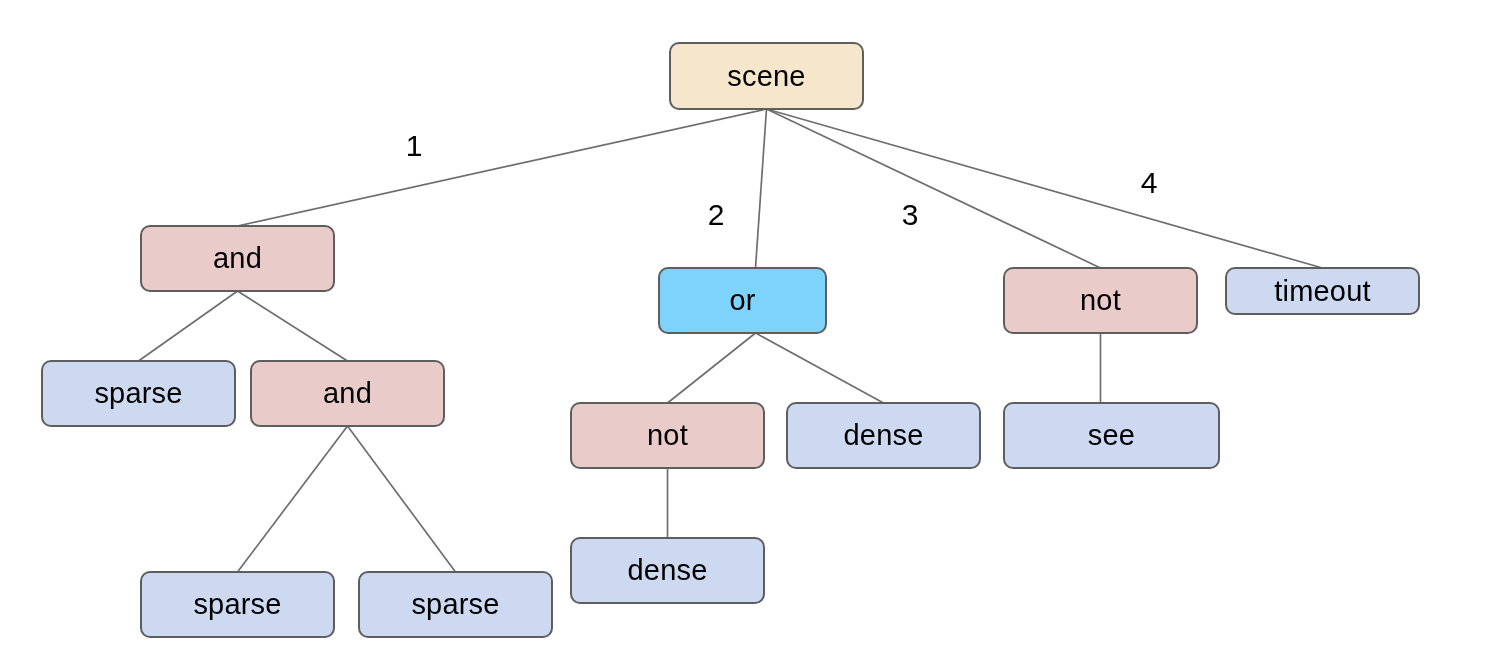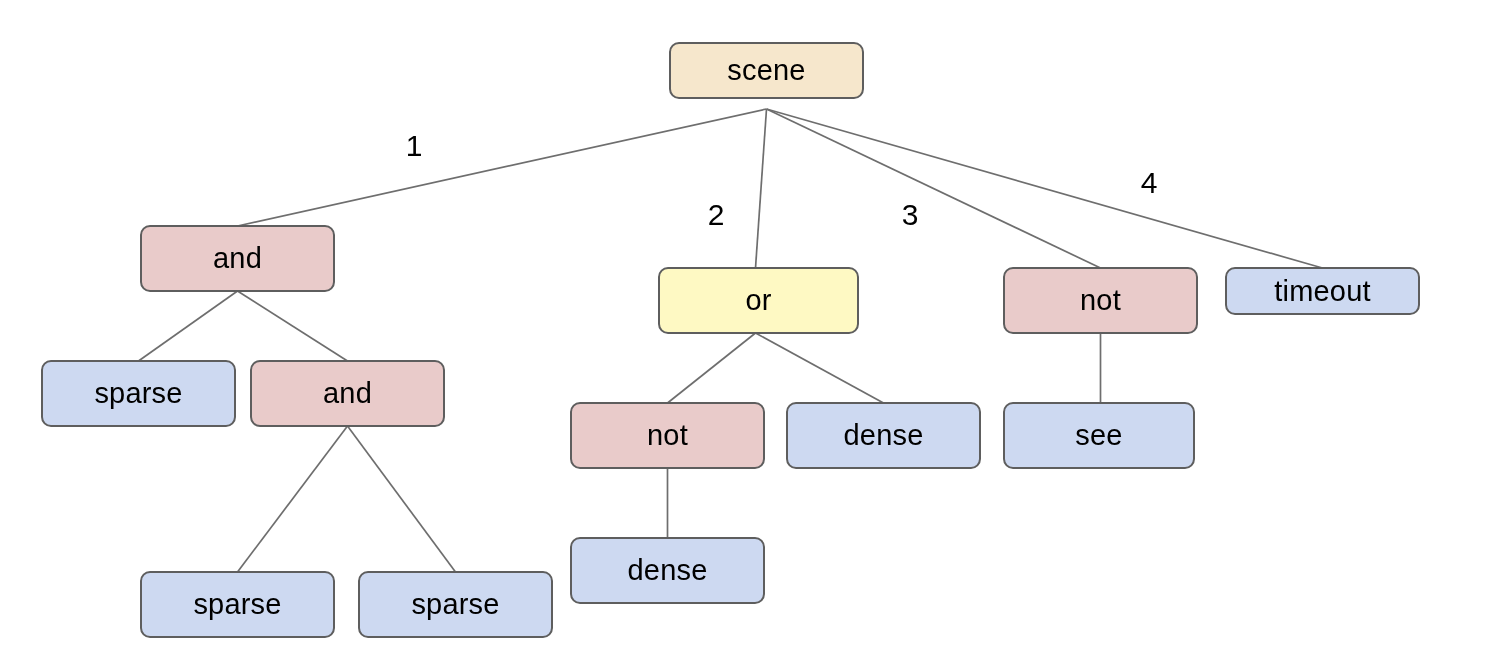--- a/index.html
+++ b/index.html
@@ -59,26 +59,26 @@
       <line x1="755.5" y1="333" x2="883.5" y2="403" stroke="#6e6e6e" stroke-width="1.7"></line>
       <line x1="1100.5" y1="333" x2="1100.5" y2="403" stroke="#6e6e6e" stroke-width="1.7"></line>
       <line x1="347.5" y1="426" x2="237.5" y2="572" stroke="#6e6e6e" stroke-width="1.7"></line>
       <line x1="347.5" y1="426" x2="455.5" y2="572" stroke="#6e6e6e" stroke-width="1.7"></line>
       <line x1="667.5" y1="468" x2="667.5" y2="538" stroke="#6e6e6e" stroke-width="1.7"></line>
     </svg>
 <div class="edge-label" style="left: 414px; top: 146px;">1</div>
     <div class="edge-label" style="left: 716px; top: 215px;">2</div>
     <div class="edge-label" style="left: 910px; top: 215px;">3</div>
     <div class="edge-label" style="left: 1149px; top: 183px;">4</div>
-    <div class="node" style="left: 669px; top: 42px; width: 195px; height: 57px; background: rgb(246, 231, 204); border-color: rgb(94, 94, 94); color: rgb(0, 0, 0);">scene</div>
+    <div class="node" style="left: 669px; top: 42px; width: 195px; height: 68px; background: rgb(246, 231, 204); border-color: rgb(94, 94, 94); color: rgb(0, 0, 0);">scene</div>
     <div class="node" style="left: 140px; top: 225px; width: 195px; height: 67px; background: rgb(233, 203, 202); border-color: rgb(94, 94, 94); color: rgb(0, 0, 0);">and</div>
-    <div class="node" style="left: 658px; top: 267px; width: 201px; height: 67px; background: #fef9c3; border-color: rgb(94, 94, 94); color: rgb(0, 0, 0);">or</div>
+    <div class="node" style="left: 658px; top: 267px; width: 169px; height: 67px; background: #7dd3fc; border-color: rgb(94, 94, 94); color: rgb(0, 0, 0);">or</div>
     <div class="node" style="left: 1003px; top: 267px; width: 195px; height: 67px; background: rgb(233, 203, 202); border-color: rgb(94, 94, 94); color: rgb(0, 0, 0);">not</div>
     <div class="node" style="left: 1225px; top: 267px; width: 195px; height: 48px; background: rgb(205, 217, 241); border-color: rgb(94, 94, 94); color: rgb(0, 0, 0);">timeout</div>
     <div class="node" style="left: 41px; top: 360px; width: 195px; height: 67px; background: rgb(205, 217, 241); border-color: rgb(94, 94, 94); color: rgb(0, 0, 0);">sparse</div>
     <div class="node" style="left: 250px; top: 360px; width: 195px; height: 67px; background: rgb(233, 203, 202); border-color: rgb(94, 94, 94); color: rgb(0, 0, 0);">and</div>
     <div class="node" style="left: 570px; top: 402px; width: 195px; height: 67px; background: rgb(233, 203, 202); border-color: rgb(94, 94, 94); color: rgb(0, 0, 0);">not</div>
     <div class="node" style="left: 786px; top: 402px; width: 195px; height: 67px; background: rgb(205, 217, 241); border-color: rgb(94, 94, 94); color: rgb(0, 0, 0);">dense</div>
-    <div class="node" style="left: 1003px; top: 402px; width: 192px; height: 67px; background: rgb(205, 217, 241); border-color: rgb(94, 94, 94); color: rgb(0, 0, 0);">see</div>
+    <div class="node" style="left: 1003px; top: 402px; width: 217px; height: 67px; background: rgb(205, 217, 241); border-color: rgb(94, 94, 94); color: rgb(0, 0, 0);">see</div>
     <div class="node" style="left: 140px; top: 571px; width: 195px; height: 67px; background: rgb(205, 217, 241); border-color: rgb(94, 94, 94); color: rgb(0, 0, 0);">sparse</div>
     <div class="node" style="left: 358px; top: 571px; width: 195px; height: 67px; background: rgb(205, 217, 241); border-color: rgb(94, 94, 94); color: rgb(0, 0, 0);">sparse</div>
     <div class="node" style="left: 570px; top: 537px; width: 195px; height: 67px; background: rgb(205, 217, 241); border-color: rgb(94, 94, 94); color: rgb(0, 0, 0);">dense</div>
   </div>
 
 </body></html>

